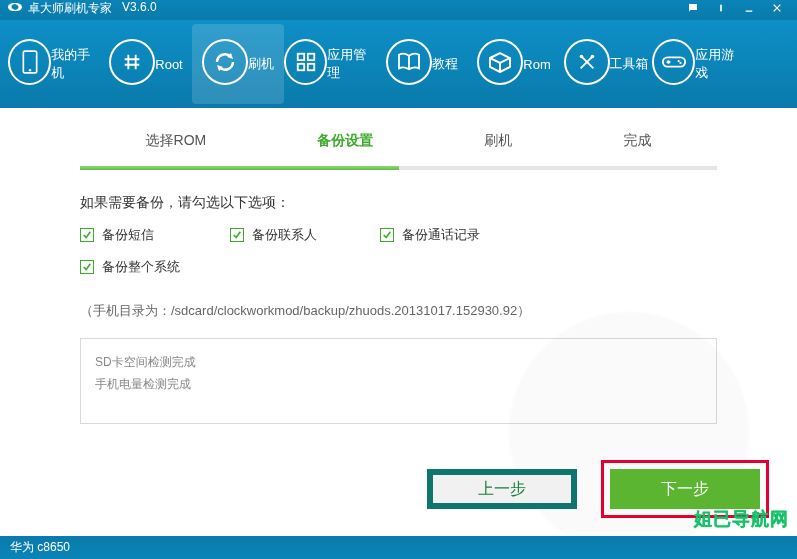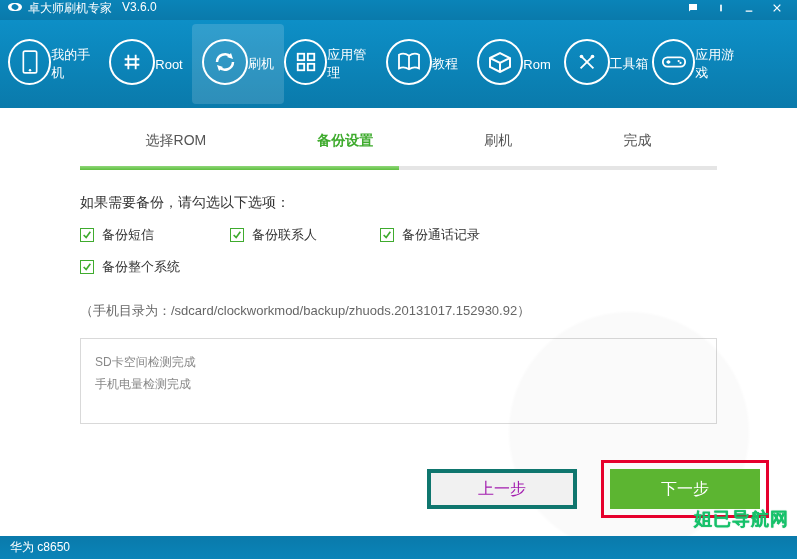--- a/index.html
+++ b/index.html
@@ -25,21 +25,21 @@
 .checks { margin: 0 20px 12px 20px; display: flex; flex-wrap: wrap; gap: 0; }
 .check { display: inline-flex; align-items: center; width: 150px; margin-bottom: 14px; font-size: 13px; color: #333; cursor: pointer; }
 .check.wide { width: 100%; }
 .cbox { width: 14px; height: 14px; border: 1px solid #3fab2e; margin-right: 8px; display: inline-flex; align-items: center; justify-content: center; }
 .cbox svg { display: block; }
 .pathnote { font-size: 13px; color: #666; margin: 0 20px 18px 20px; }
 .logbox { border: 1px solid #d9d9d9; margin: 0 20px; padding: 12px 14px; height: 86px; background: #fff; }
 .logbox div { font-size: 12px; color: #888; line-height: 22px; }
 .btnrow { position: absolute; right: 28px; bottom: 18px; display: flex; gap: 24px; align-items: center; }
 .btn { width: 150px; height: 40px; display: flex; align-items: center; justify-content: center; font-size: 16px; cursor: pointer; border: none; }
-.btn.prev { background: #f1f1f1; color: #a21caf; border: 4px solid #0f766e; }
+.btn.prev { background: #f1f1f1; color: #15803d; border: 6px solid #0f766e; }
 .btn.next { background: #5cb531; color: #fff; }
 .nextwrap { border: 3px solid #e6002d; padding: 6px; }
 .statusbar { height: 23px; background: linear-gradient(#0a7aab, #0a84b8); color: #fff; font-size: 12px; display: flex; align-items: center; padding: 0 10px; }
 .watermark { position: absolute; right: 8px; bottom: 28px; font-size: 18px; font-weight: bold; color: #15c26a; text-shadow: 0 0 1px #0a5; letter-spacing: 1px; pointer-events: none; }
 </style>
 </head>
 <body>
 
 <div class="window">
   <div class="titlebar">

